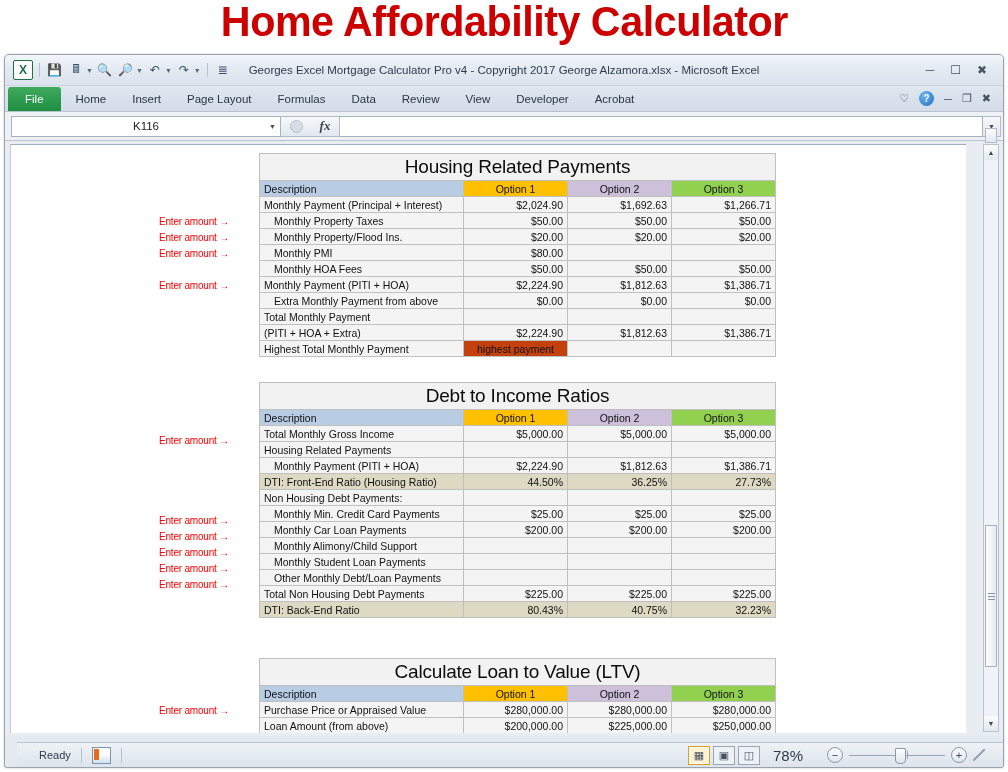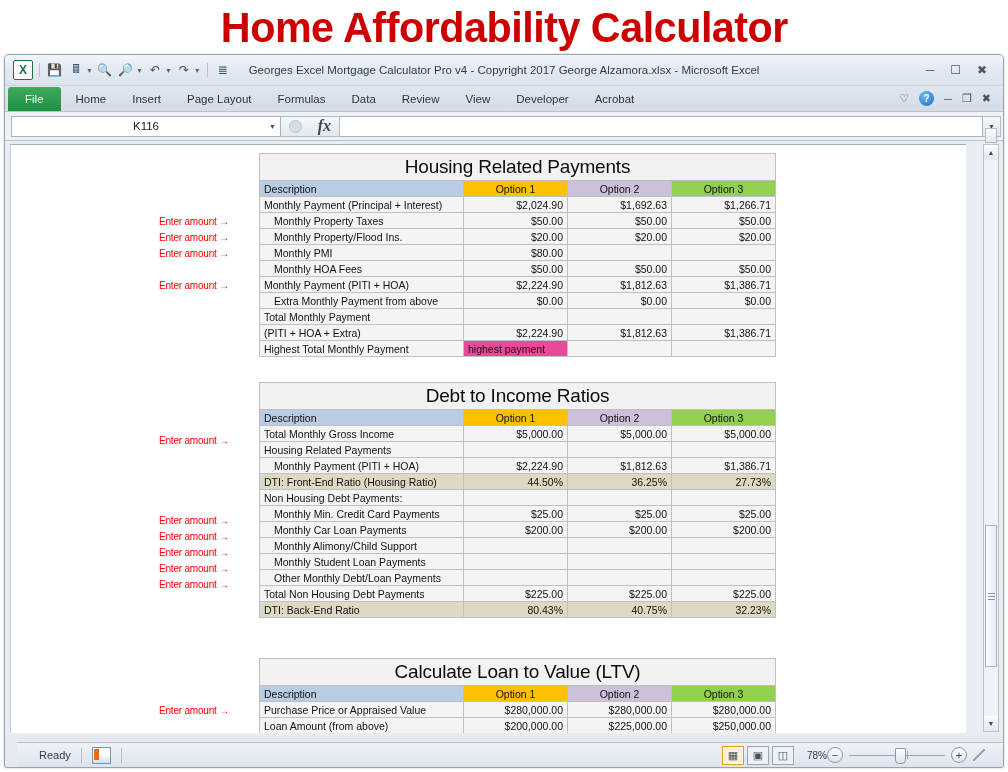--- a/index.html
+++ b/index.html
@@ -7,21 +7,21 @@
     width: 1008px; height: 772px;
     background: #ffffff;
     font-family: "Liberation Sans", sans-serif;
     overflow: hidden;
   }
   #root { position: relative; width: 1008px; height: 772px; }
 
   
   .banner {
     height: 54px;
-    display: flex; align-items: center; justify-content: center;
+    display: flex; justify-content: center;
     background: #ffffff;
   }
   .banner-title {
     color: #CC0000;
     font-family: "Liberation Sans", sans-serif;
     font-weight: bold;
     font-size: 43px;
     letter-spacing: -0.5px;
     line-height: 1;
     transform: scaleX(0.96);
@@ -131,21 +131,21 @@
   .fxgroup {
     width: 58px; height: 19px;
     background: linear-gradient(to bottom,#f6f8fb,#e2e8ef);
     border: 1px solid #b3bcc6; border-left: none;
     display: flex; align-items: center; justify-content: space-around;
   }
   .fx-dot {
     width: 11px; height: 11px; border-radius: 50%;
     background: #d6dde5; border: 1px solid #b9c2cb;
   }
-  .fx-label { font-style: italic; font-weight: bold; font-size: 16px; color: #3a4654; font-family: "Liberation Serif", serif; text-align: right;}
+  .fx-label { font-style: italic; font-weight: bold; font-size: 13px; color: #3a4654; font-family: "Liberation Serif", serif; text-align: right;}
   .fbinput {
     flex: 1; height: 19px; background: #ffffff;
     border: 1px solid #a7b2bd; border-left: none;
     margin-right: 0;
   }
   .fb-expand {
     width: 17px; height: 19px;
     background: linear-gradient(to bottom,#f6f8fb,#e2e8ef);
     border: 1px solid #b3bcc6; border-left: none;
     display: flex; align-items: center; justify-content: center;
@@ -226,21 +226,21 @@
     color: #0c0c0c;
     letter-spacing: -0.2px;
   }
   .tbl td.hdr-desc { background: #B8CCE4; font-weight: normal; }
   .tbl td.hdr-o1 { background: #FFC000; text-align: center; }
   .tbl td.hdr-o2 { background: #CCC0DA; text-align: center; }
   .tbl td.hdr-o3 { background: #92D050; text-align: center; }
   .tbl td.num { text-align: right; }
   .tbl td.indent { padding-left: 14px; }
   .tbl td.tan { background: #DDD9C3; }
-  .tbl td.yellow { background: #ec4899; text-align: left; }
+  .tbl td.yellow { background: #c2410c; text-align: center; }
 
   .note {
     position: absolute;
     color: #FF0000;
     font-size: 10px;
     font-family: "Liberation Sans", sans-serif;
     white-space: nowrap;
     letter-spacing: -0.2px;
   }
 
@@ -267,21 +267,21 @@
     background:#e86a1d;
   }
   .sb-right { margin-left: auto; display: flex; align-items: center; gap: 0; padding-right: 10px; }
   .viewbtn {
     width: 20px; height: 17px; margin-right: 3px;
     border: 1px solid #9aa6b3; background: #eef2f7;
     display: inline-flex; align-items: center; justify-content: center;
     font-size: 11px; color: #46525f;
   }
   .viewbtn.active { border: 1px solid #d8a31a; background: #fdf3d4; box-shadow: inset 0 0 0 1px #fff; }
-  .zoomlabel { font-size: 10px; color: #2f3b47; margin: 0 0 0 10px; }
+  .zoomlabel { font-size: 15px; color: #2f3b47; margin: 0 24px 0 10px; }
   .zcirc {
     width: 14px; height: 14px; border-radius: 50%;
     border: 1px solid #8d99a6; background: linear-gradient(to bottom,#fdfefe,#dfe6ee);
     display: inline-flex; align-items: center; justify-content: center;
     font-size: 11px; color: #3a4654; line-height: 1;
   }
   .ztrack { width: 96px; height: 1px; background: #9aa6b3; margin: 0 6px; position: relative; }
   .zthumb {
     position: absolute; left: 46px; top: -7px;
     width: 9px; height: 14px;

